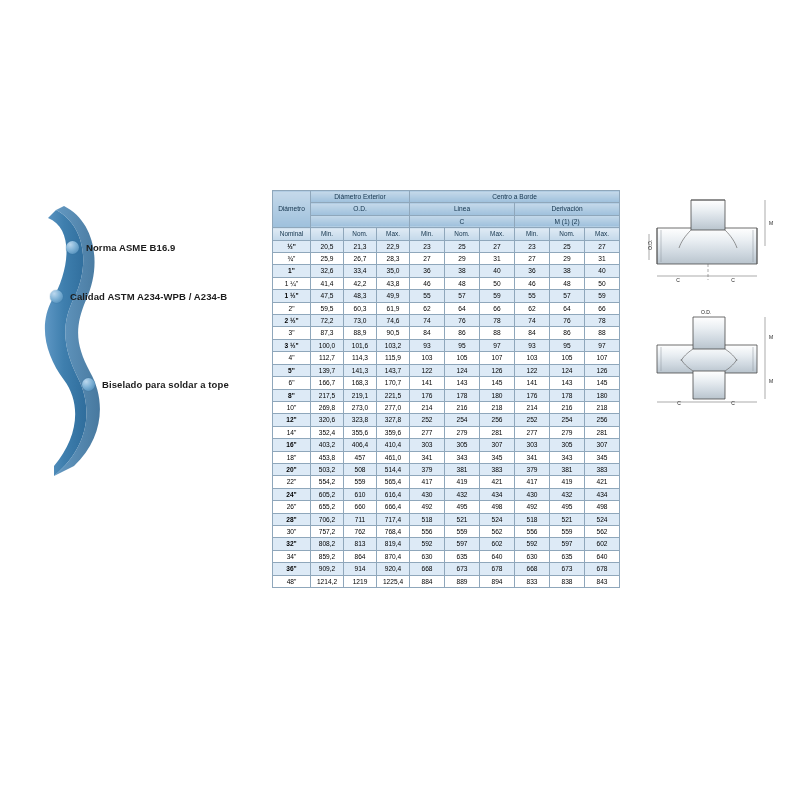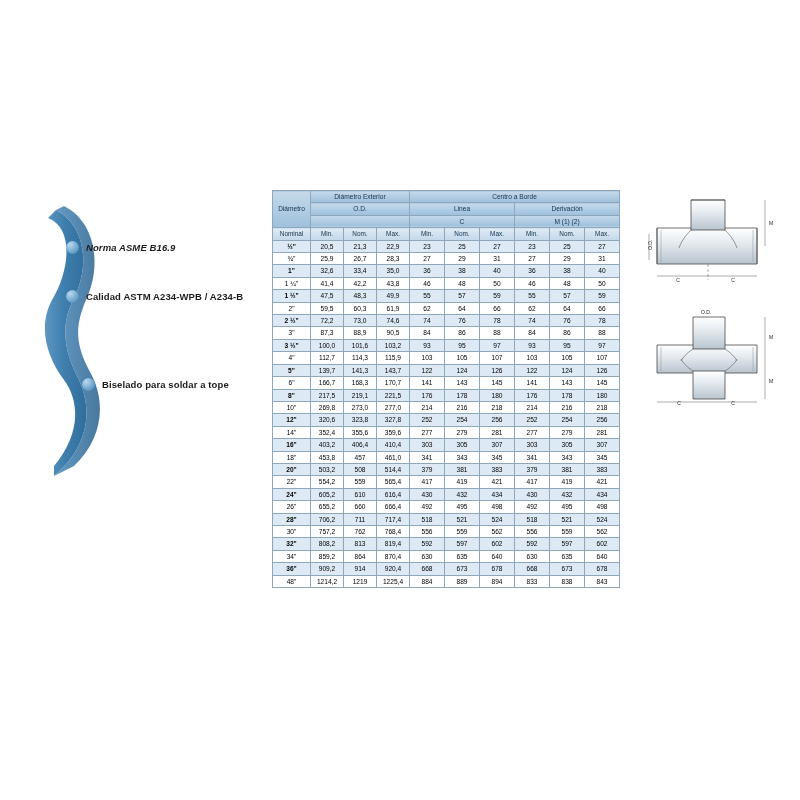--- a/index.html
+++ b/index.html
@@ -122,26 +122,26 @@
         </linearGradient>
         <linearGradient id="gribbon2" x1="0" y1="0" x2="1" y2="0">
           <stop offset="0%" stop-color="#4a88b8"></stop>
           <stop offset="100%" stop-color="#27618e"></stop>
         </linearGradient>
       </defs>
       <path d="M18 38 C 44 48, 40 90, 22 120 C 8 146, 16 176, 34 200 C 52 224, 48 258, 24 286 L 24 296 C 58 268, 64 230, 48 198 C 34 170, 30 146, 44 118 C 60 86, 56 46, 26 30 Z" fill="url(#gribbon)"></path>
       <path d="M26 30 C 56 46, 60 86, 44 118 C 30 146, 34 170, 48 198 C 64 230, 58 268, 24 296 L 44 286 C 74 258, 76 220, 60 192 C 46 166, 44 148, 56 120 C 72 86, 66 42, 34 26 Z" fill="url(#gribbon2)" opacity="0.85"></path>
     </svg>
 
-    <div class="bullet-row" style="left: 36px; top: 61px; font-style: italic;">
+    <div class="bullet-row" style="left: 36px; top: 61px;">
       <span class="bullet-dot"></span>
       <span class="bullet-label">Norma ASME B16.9</span>
     </div>
 
-    <div class="bullet-row" style="left: 36px; top: 110px;">
+    <div class="bullet-row" style="left: 20px; top: 110px;">
       <span class="bullet-dot"></span>
       <span class="bullet-label">Calidad ASTM A234-WPB / A234-B</span>
     </div>
 
     <div class="bullet-row" style="left: 52px; top: 198px;">
       <span class="bullet-dot"></span>
       <span class="bullet-label">Biselado para soldar a tope</span>
     </div>
   </div>
 

